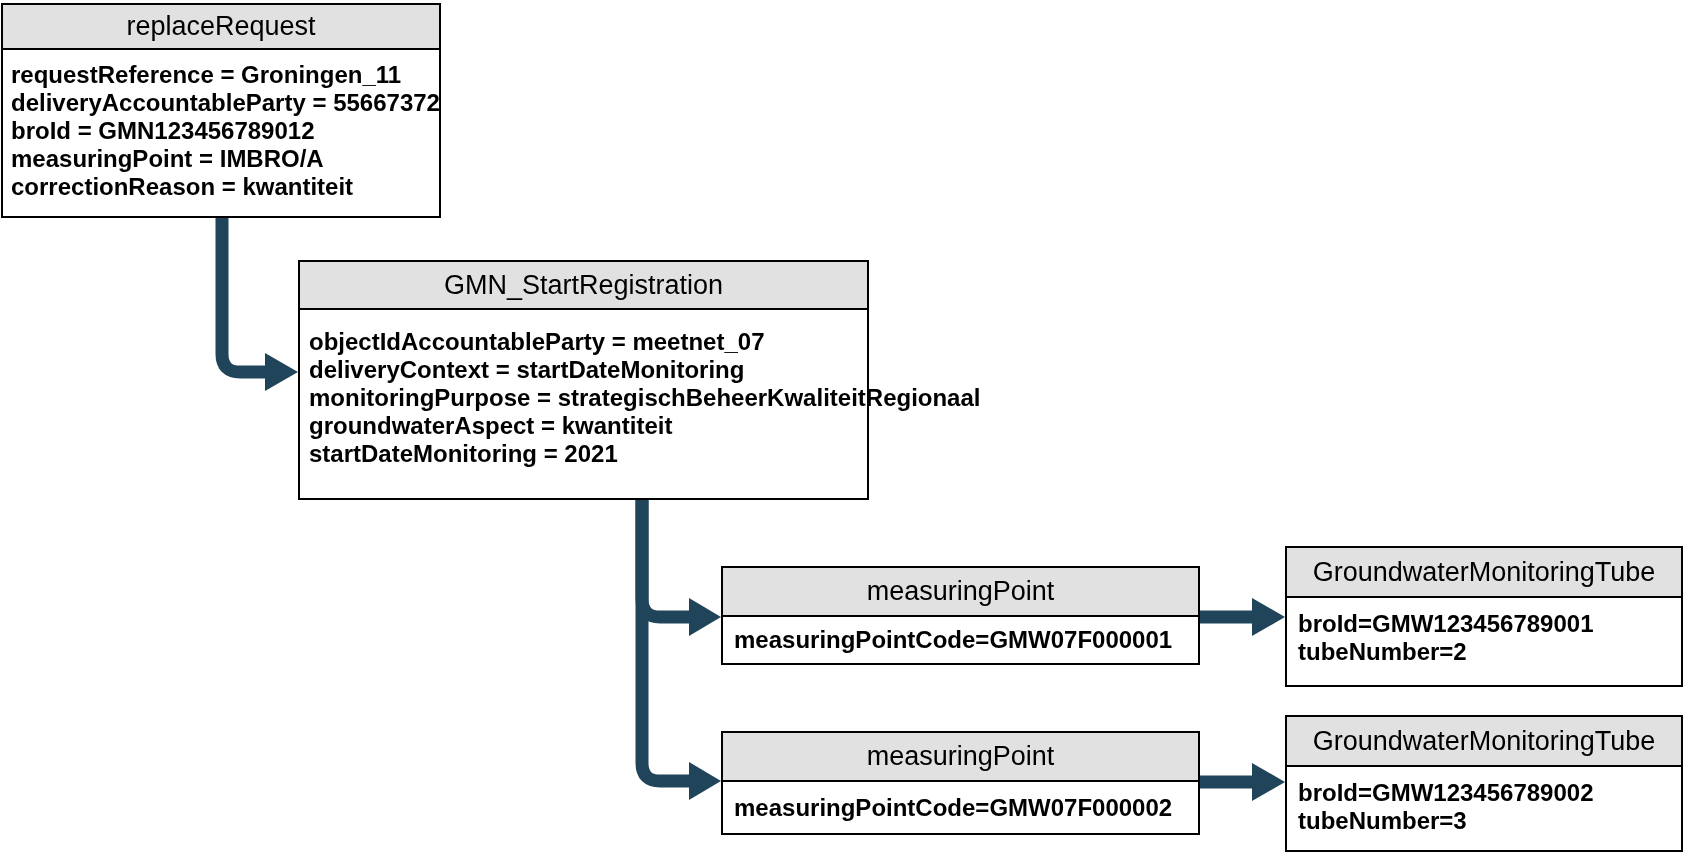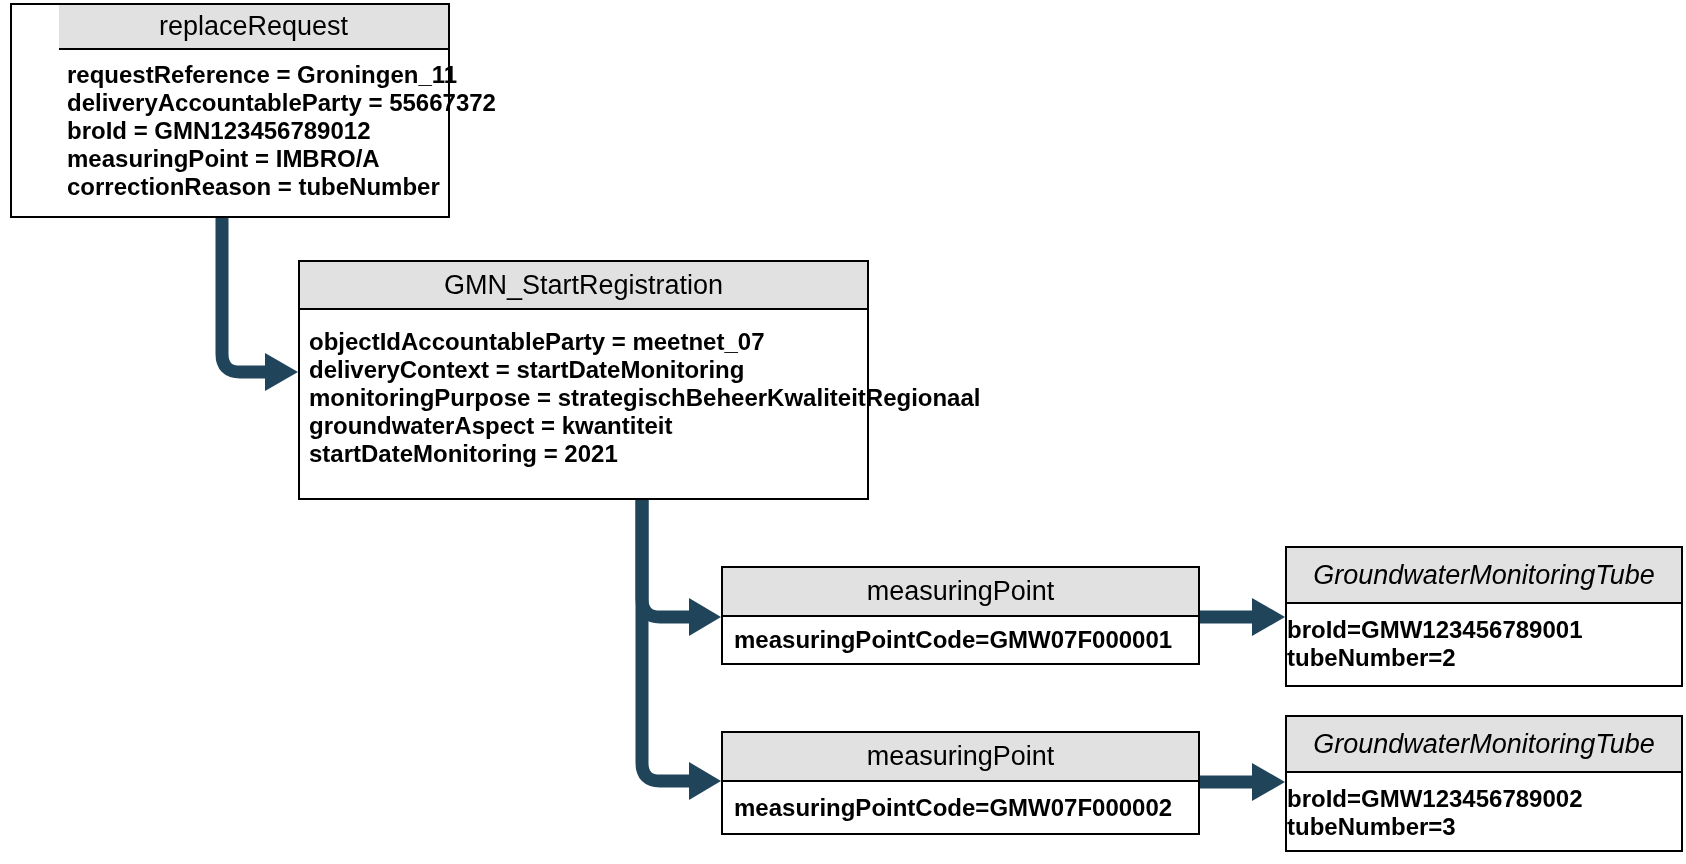--- a/index.html
+++ b/index.html
@@ -57,44 +57,44 @@
   }
   .node-body {
     flex: 1 1 auto;
     font-size: 24px;
     line-height: 28px;
     font-weight: bold;
   }
   .attr { white-space: nowrap; }
 
   
-  #node-replace-request        { left: 10px;    top: 3px;   width: 440px; height: 215px; padding-left: 47px; }
+  #node-replace-request        { left: 1px;    top: 3px;   width: 440px; height: 215px; }
   #node-replace-request .node-header { height: 45px; }
   #node-replace-request .node-body   { padding: 11px 8px; }
 
   #node-gmn-start-registration { left: 298px;  top: 260px; width: 571px; height: 240px; }
   #node-gmn-start-registration .node-header { height: 48px; }
   #node-gmn-start-registration .node-body   { padding: 18px 9px; }
 
   #node-measuring-point-1      { left: 721px;  top: 566px; width: 479px; height: 99px; }
   #node-measuring-point-2      { left: 721px;  top: 731px; width: 479px; height: 104px; }
   #node-measuring-point-1 .node-header,
   #node-measuring-point-2 .node-header { height: 49px; }
   #node-measuring-point-1 .node-body,
   #node-measuring-point-2 .node-body {
     display: flex; flex-direction: column; justify-content: center;
     padding: 0 11px;
   }
 
   #node-tube-1                 { left: 1285px; top: 546px; width: 398px; height: 141px; }
   #node-tube-2                 { left: 1285px; top: 715px; width: 398px; height: 137px; }
   #node-tube-1 .node-header,
-  #node-tube-2 .node-header { height: 56px; font-style: italic; }
+  #node-tube-2 .node-header { height: 50px; }
   #node-tube-1 .node-body,
-  #node-tube-2 .node-body { padding: 12px 0; }
+  #node-tube-2 .node-body { padding: 12px 11px; }
 </style>
 </head>
 <body>
 
 <div class="canvas">
 
   <svg class="connector-layer" viewBox="0 0 1686 864" xmlns="http://www.w3.org/2000/svg">
 
     <path d="M 222 218 L 222 354 Q 222 372 240 372 L 265 372"></path>
     <polygon points="265,353 298,372 265,391"></polygon>
@@ -114,21 +114,21 @@
 
   <div class="node" id="node-replace-request">
     <div class="node-header">
       <span>replaceRequest</span>
     </div>
     <div class="node-body">
       <div class="attr">requestReference = Groningen_11</div>
       <div class="attr">deliveryAccountableParty = 55667372</div>
       <div class="attr">broId = GMN123456789012</div>
       <div class="attr">measuringPoint = IMBRO/A</div>
-      <div class="attr">correctionReason = tubeNumber</div>
+      <div class="attr">correctionReason = kwantiteit</div>
     </div>
   </div>
 
   <div class="node" id="node-gmn-start-registration">
     <div class="node-header">
       <span>GMN_StartRegistration</span>
     </div>
     <div class="node-body">
       <div class="attr">objectIdAccountableParty = meetnet_07</div>
       <div class="attr">deliveryContext = startDateMonitoring</div>

